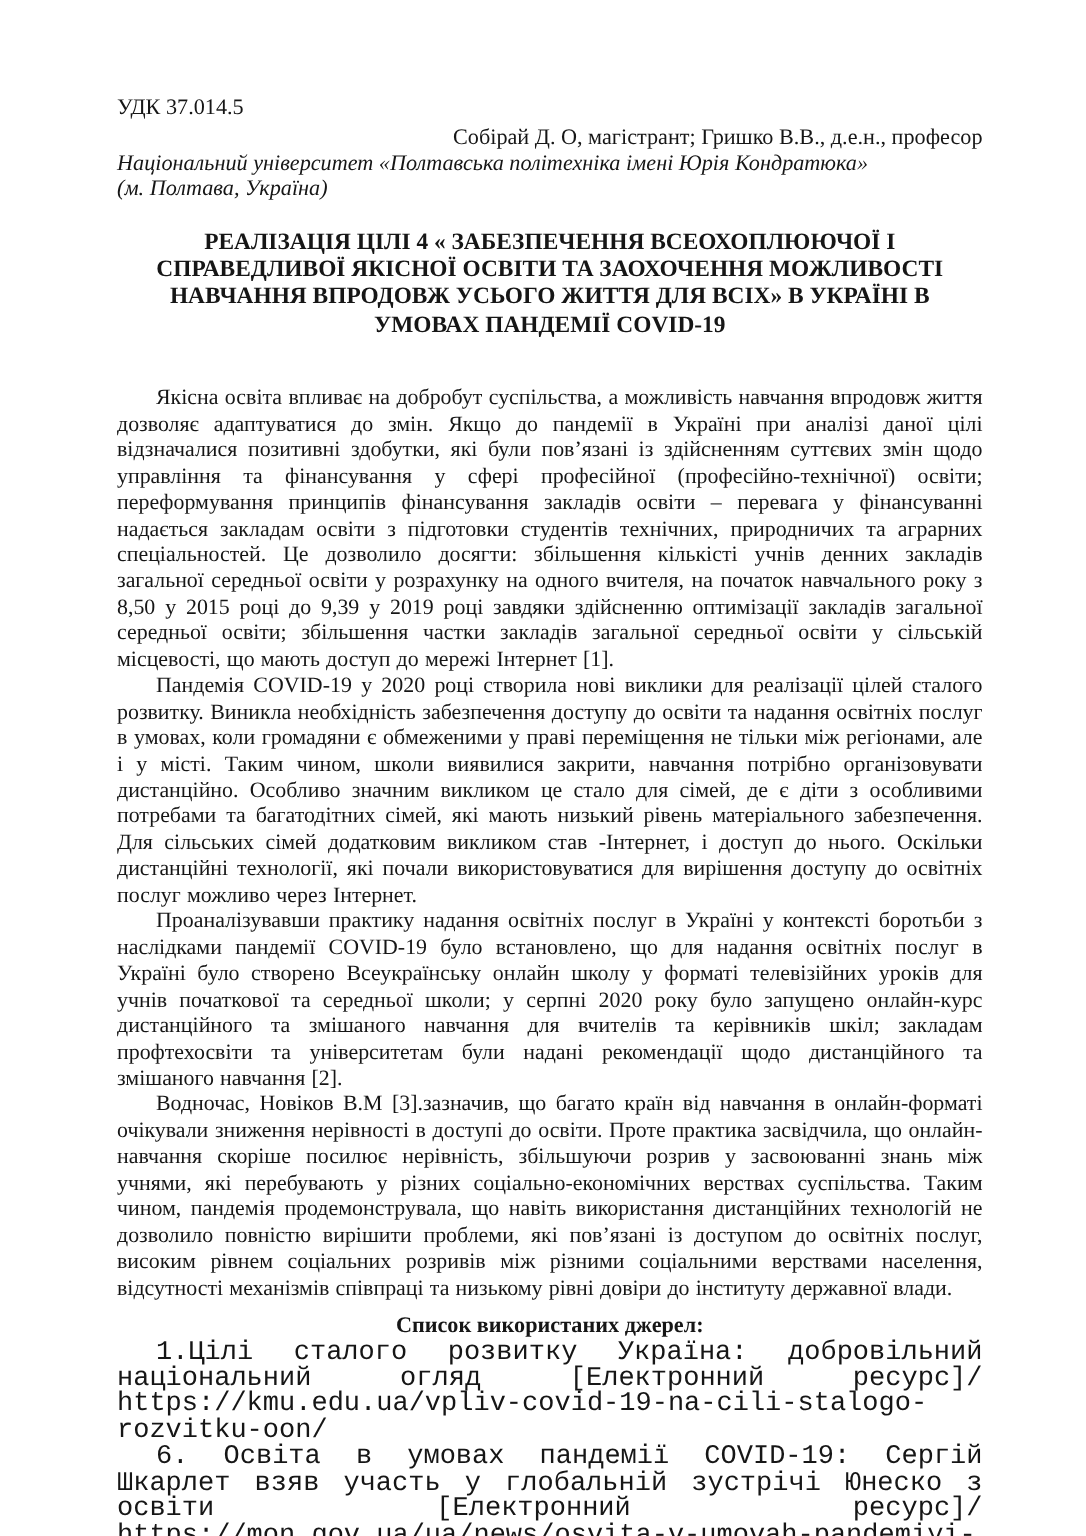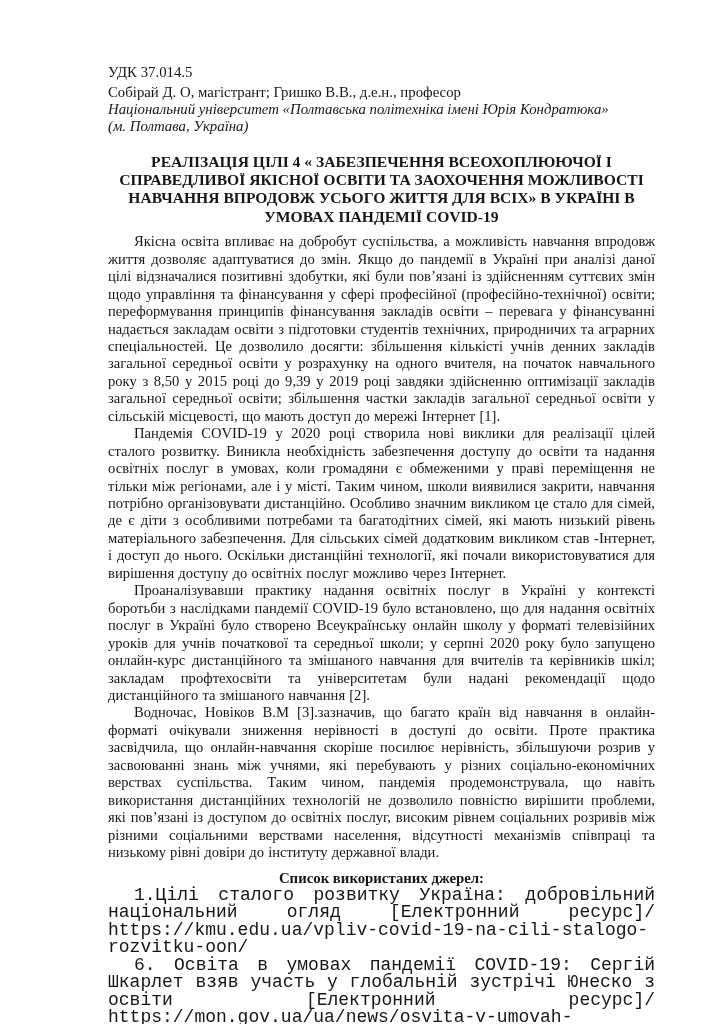--- a/index.html
+++ b/index.html
@@ -9,45 +9,45 @@
   }
   .page {
     position: relative;
     width: 724px;
     height: 1024px;
     background: #ffffff;
     font-family: "Liberation Serif", "DejaVu Serif", serif;
     color: #161616;
     overflow: hidden;
     box-sizing: border-box;
-    padding: 64px 69px 0 108px;
+    padding: 64px 69px 0 78px;
   }
   .udc-line {
     font-size: 14.8px;
     line-height: 17px;
     text-align: left;
     margin-bottom: 3px;
   }
   .author-line {
     font-size: 14.8px;
     line-height: 17.2px;
-    text-align: left;
+    text-align: right;
   }
   .affiliation-line, .location-line {
     font-size: 14.8px;
     line-height: 17.2px;
     font-style: italic;
     text-align: left;
   }
   .doc-title {
     font-size: 15.6px;
     font-weight: bold;
     line-height: 18.4px;
     text-align: center;
-    margin: 17px auto 7px auto;
+    margin: 17px auto 31px auto;
     max-width: 606px;
   }
   .body-paragraph {
     font-size: 14.6px;
     line-height: 17.45px;
     text-align: justify;
     text-indent: 26px;
     margin: 0;
     word-spacing: 0.5px;
   }

